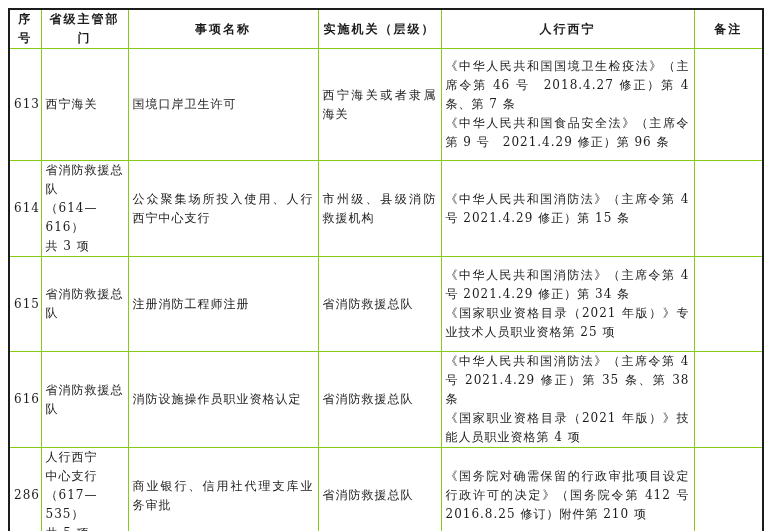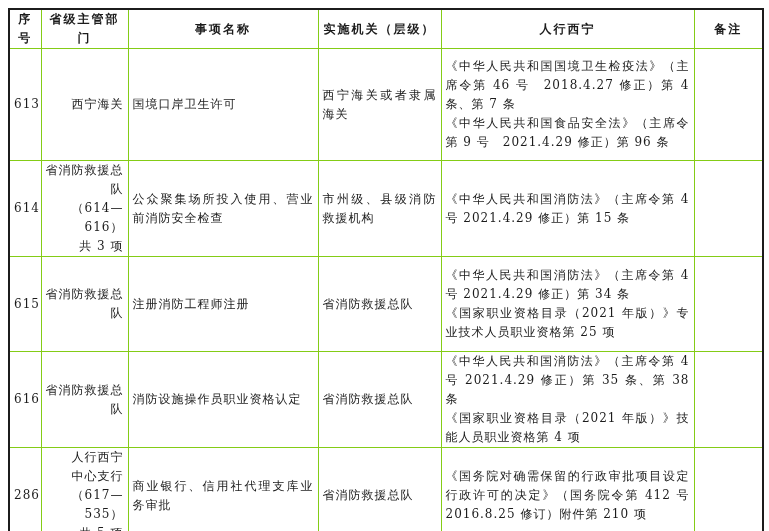--- a/index.html
+++ b/index.html
@@ -45,21 +45,21 @@
   tbody tr:nth-child(2) { height: 62px; }
   tbody tr:nth-child(3) { height: 95px; }
   tbody tr:nth-child(4) { height: 93px; }
   tbody tr:nth-child(5) { height: 80px; }
   tbody tr:nth-child(6) { height: 58px; }
 
   td.col-seq {
     letter-spacing: 0.5px;
   }
   td.col-dept {
-    text-align: right;
+    text-align: left;
     white-space: pre-line;
   }
   td.col-name {
     text-align: justify;
     padding: 0 6px;
     margin-left: 20px;
   }
   td.col-agency {
     text-align: justify;
     padding: 0 6px;
@@ -101,21 +101,21 @@
       <td class="col-agency">西宁海关或者隶属海关</td>
       <td class="col-basis">《中华人民共和国国境卫生检疫法》（主席令第 46 号　2018.4.27 修正）第 4 条、第 7 条
 《中华人民共和国食品安全法》（主席令第 9 号　2021.4.29 修正）第 96 条</td>
       <td class="col-note"></td>
     </tr>
     <tr>
       <td class="col-seq">614</td>
       <td class="col-dept">省消防救援总队
 （614—616）
 共 3 项</td>
-      <td class="col-name">公众聚集场所投入使用、营业前消防安全检查</td>
+      <td class="col-name">公众聚集场所投入使用、人行西宁中心支行</td>
       <td class="col-agency">市州级、县级消防救援机构</td>
       <td class="col-basis">《中华人民共和国消防法》（主席令第 4 号 2021.4.29 修正）第 15 条</td>
       <td class="col-note"></td>
     </tr>
     <tr>
       <td class="col-seq">615</td>
       <td class="col-dept">省消防救援总队</td>
       <td class="col-name">注册消防工程师注册</td>
       <td class="col-agency">省消防救援总队</td>
       <td class="col-basis">《中华人民共和国消防法》（主席令第 4 号 2021.4.29 修正）第 34 条

